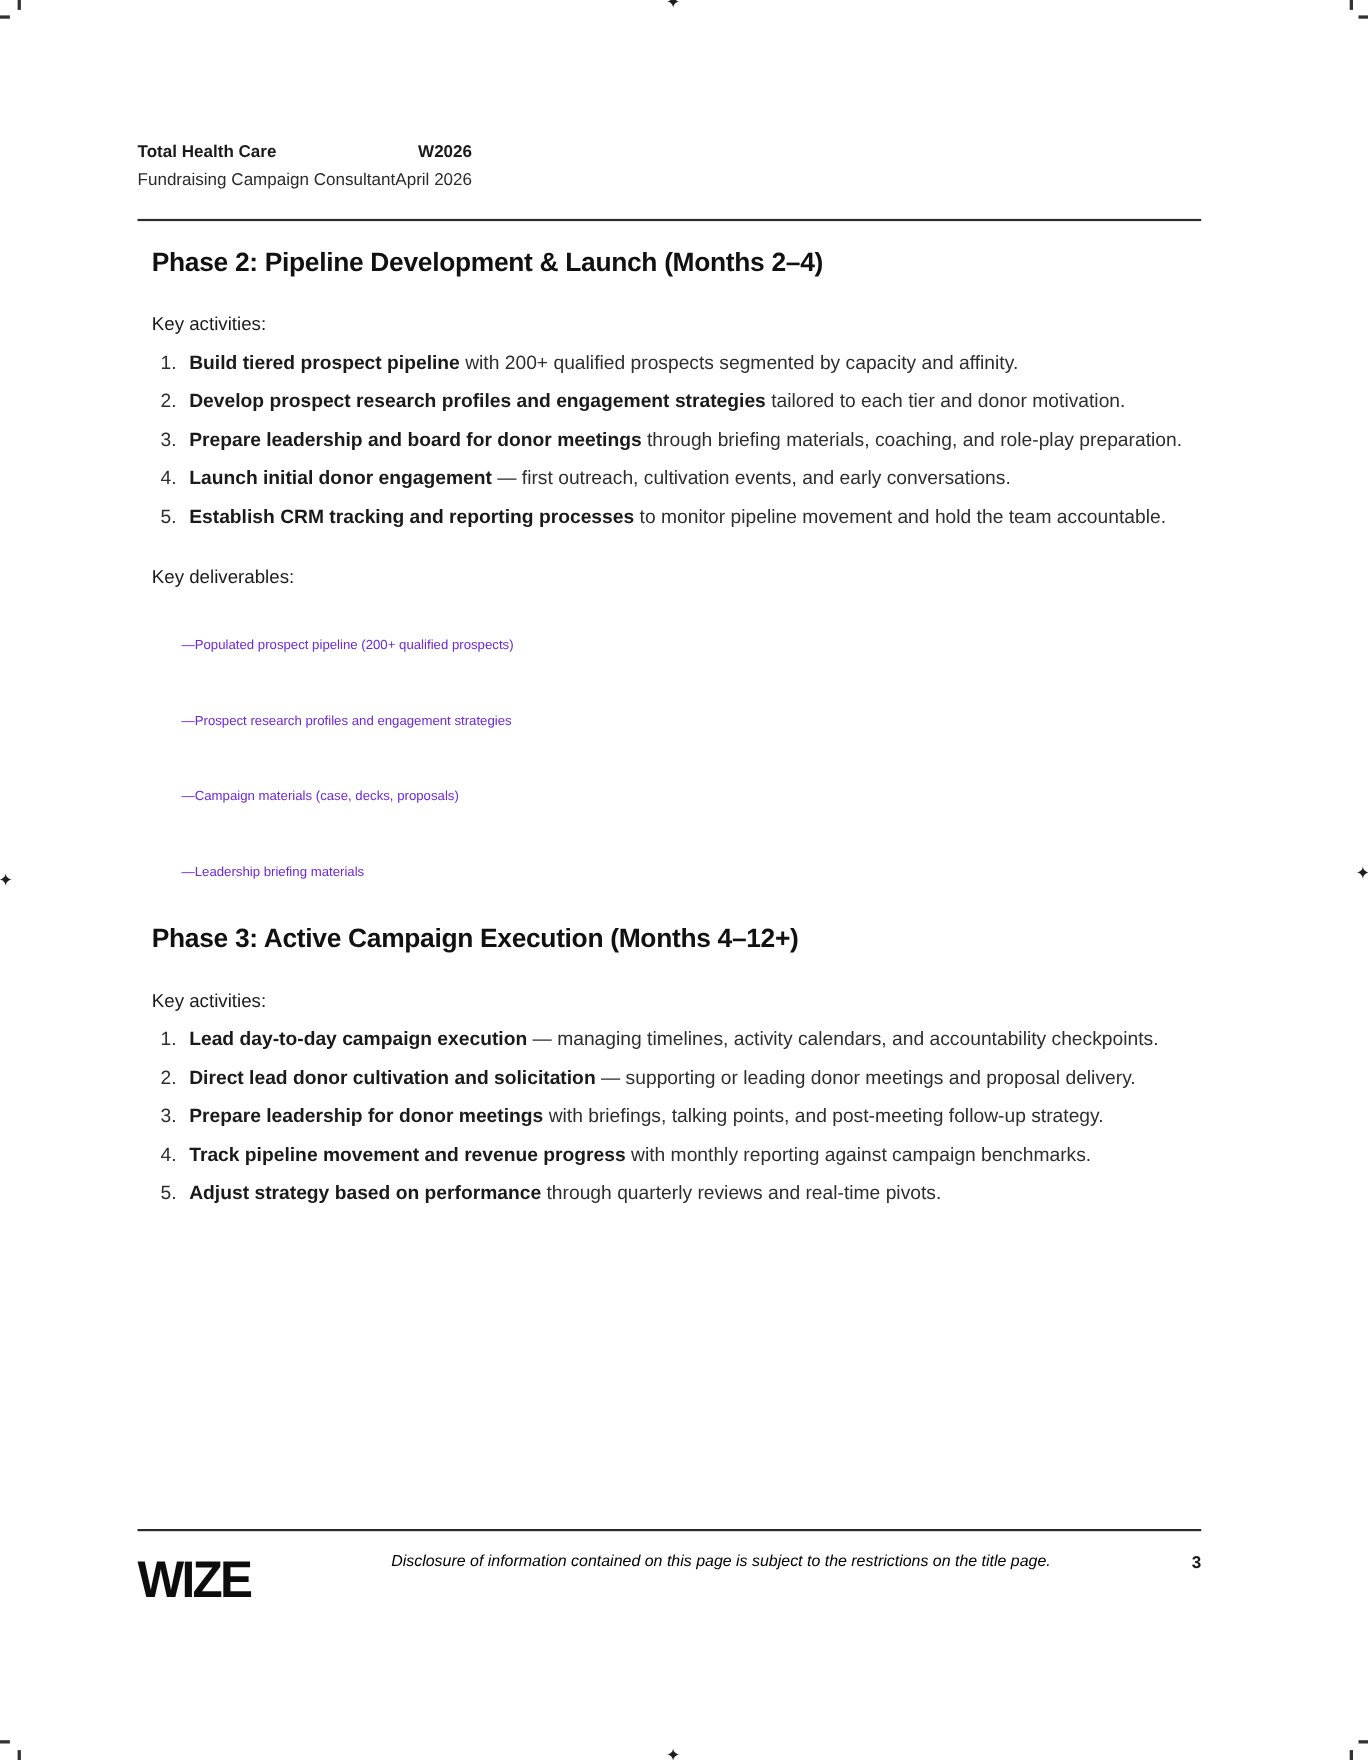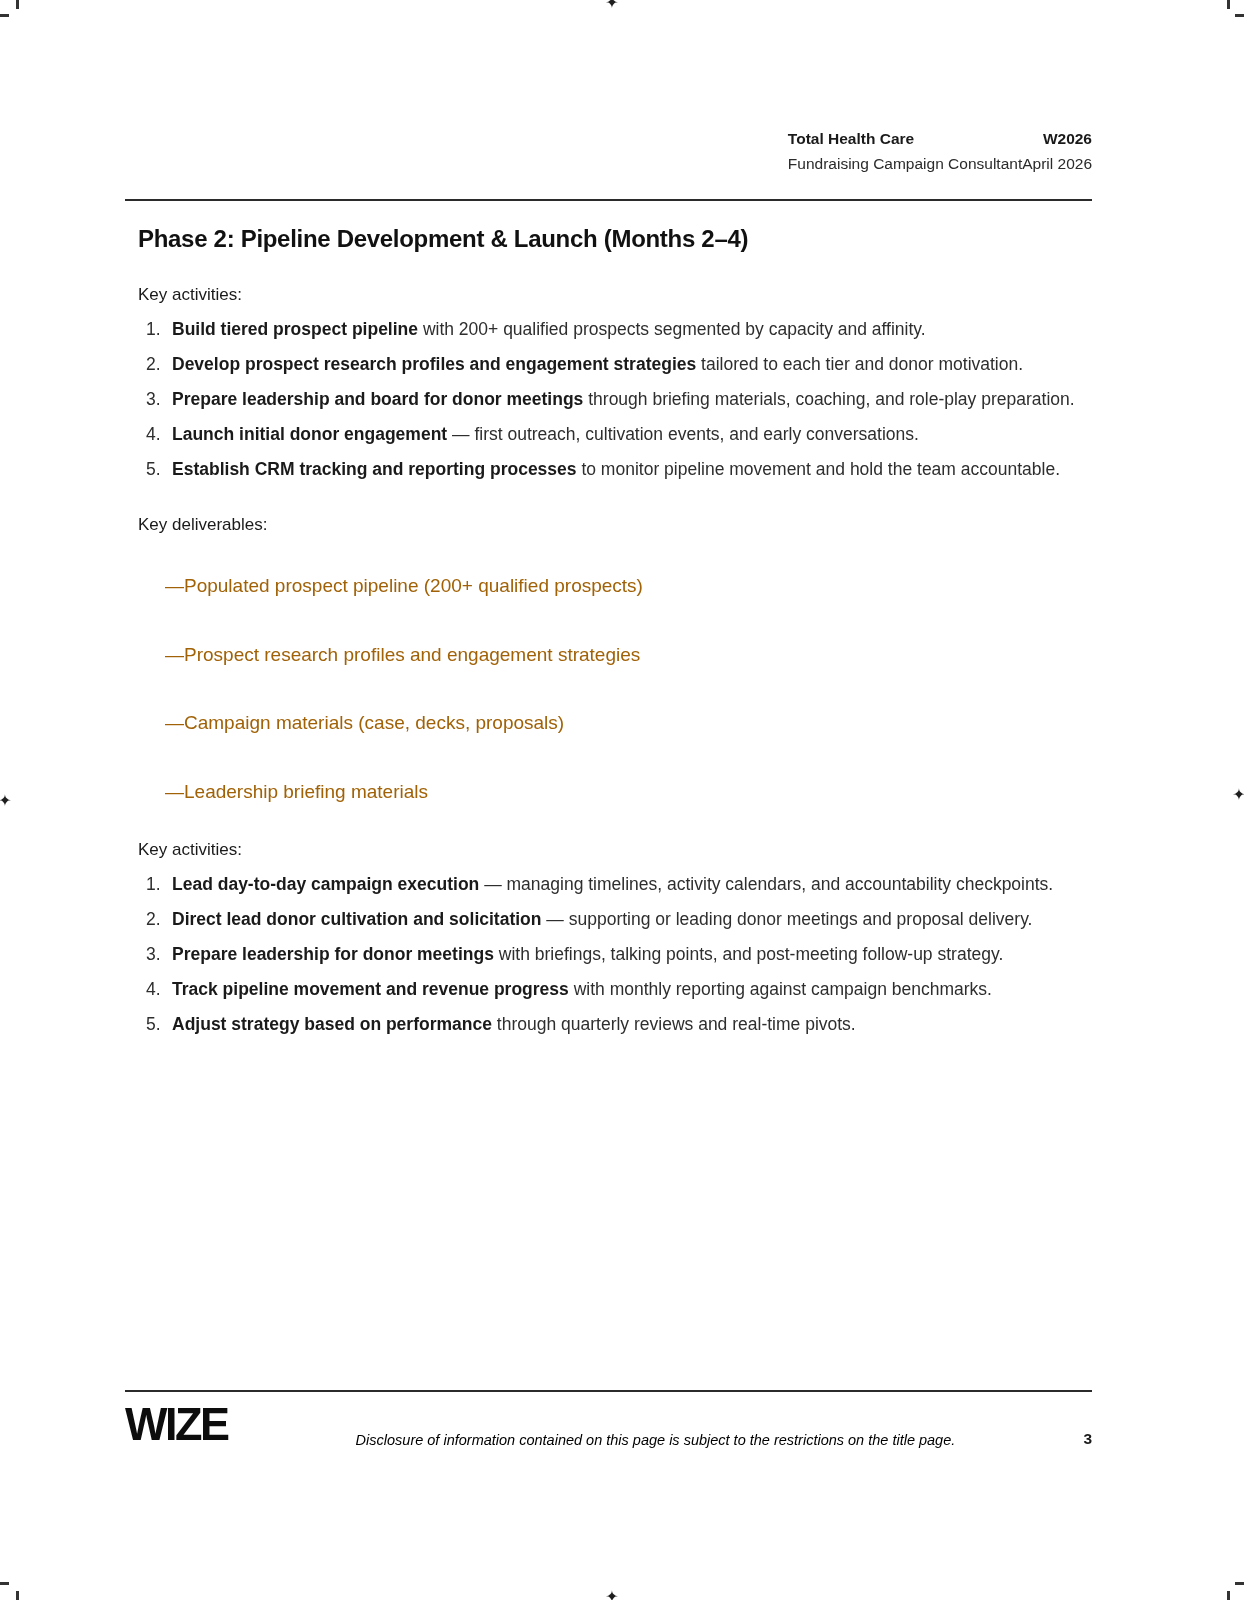--- a/index.html
+++ b/index.html
@@ -23,21 +23,21 @@
   .br-v { right:14px; bottom:0; }
   .br-h { right:0; bottom:15px; }
   .star { position:absolute; color:#1e1e1e; font-size:16px; line-height:16px; width:16px; text-align:center; }
   .star.top    { left:604px; top:-5px; }
   .star.bottom { left:604px; bottom:-5px; }
   .star.left   { left:-3px;  top:793px; }
   .star.right  { right:-3px; top:787px; }
 
   
   .header { position:absolute; left:125px; right:152px; top:126px; }
-  .header-row { display:flex; justify-content:flex-end; }
+  .header-row { display:flex; justify-content:flex-start; }
   .h-left, .h-right { font-size:15.5px; line-height:25px; }
   .h-right { text-align:right; }
   .bold { font-weight:bold; color:#1a1a1a; }
   .header-rule { border-bottom:2.5px solid #2b2b2b; margin-top:23px; }
 
   
   .main { position:absolute; left:138px; right:152px; top:224px; }
   h2.phase {
     font-size:24px; font-weight:bold; color:#111;
     letter-spacing:-0.3px; line-height:30px;
@@ -51,28 +51,28 @@
     padding-left:34px; margin-bottom:6px;
     font-size:17.5px; line-height:29px; color:#2e2e2e;
   }
   ol.activities li::before {
     content:counter(item) ".";
     position:absolute; left:8px; top:0;
   }
   ol.activities li b { color:#1a1a1a; }
   .deliverables { margin-top:6px; }
   .deliverables .d-item {
-    padding-left:27px; font-size:19px; line-height:34.5px; color:#a16207;margin-top:34px;
+    padding-left:27px; font-size:12px; line-height:34.5px; color:#6d28d9;margin-top:34px;
   }
   .section-phase3 h2.phase { margin-top:30px; }
 
   
   .footer { position:absolute; left:125px; right:152px; top:1390px; }
   .footer-rule { border-top:2.5px solid #2b2b2b; }
-  .footer-row { display:flex; align-items:flex-end; margin-top:8px; }
+  .footer-row { display:flex; align-items:flex-start; margin-top:20px; }
   .logo {
     font-size:45px; font-weight:bold; color:#0d0d0d;
     letter-spacing:-2.5px; line-height:48px;
     transform:scaleY(1.04); transform-origin:left center;
   }
   .disclosure {
     flex:1; text-align:center; font-style:italic;
     font-size:14.5px; color:#000000; padding:0 20px;
   }
   .page-num { font-size:15.5px; font-weight:bold; color:#1a1a1a; }
@@ -124,20 +124,21 @@
     <div class="label">Key deliverables:</div>
     <div class="deliverables">
       <div class="d-item">—Populated prospect pipeline (200+ qualified prospects)</div>
       <div class="d-item">—Prospect research profiles and engagement strategies</div>
       <div class="d-item">—Campaign materials (case, decks, proposals)</div>
       <div class="d-item">—Leadership briefing materials</div>
     </div>
   </div>
 
   <div class="section-phase3">
+    <h2 class="phase">Phase 3: Active Campaign Execution (Months 4–12+)</h2>
 
     <div class="label">Key activities:</div>
     <ol class="activities">
       <li><b>Lead day-to-day campaign execution</b><span> — managing timelines, activity calendars, and accountability checkpoints.</span></li>
       <li><b>Direct lead donor cultivation and solicitation</b><span> — supporting or leading donor meetings and proposal delivery.</span></li>
       <li><b>Prepare leadership for donor meetings</b><span> with briefings, talking points, and post-meeting follow-up strategy.</span></li>
       <li><b>Track pipeline movement and revenue progress</b><span> with monthly reporting against campaign benchmarks.</span></li>
       <li><b>Adjust strategy based on performance</b><span> through quarterly reviews and real-time pivots.</span></li>
     </ol>
   </div>

